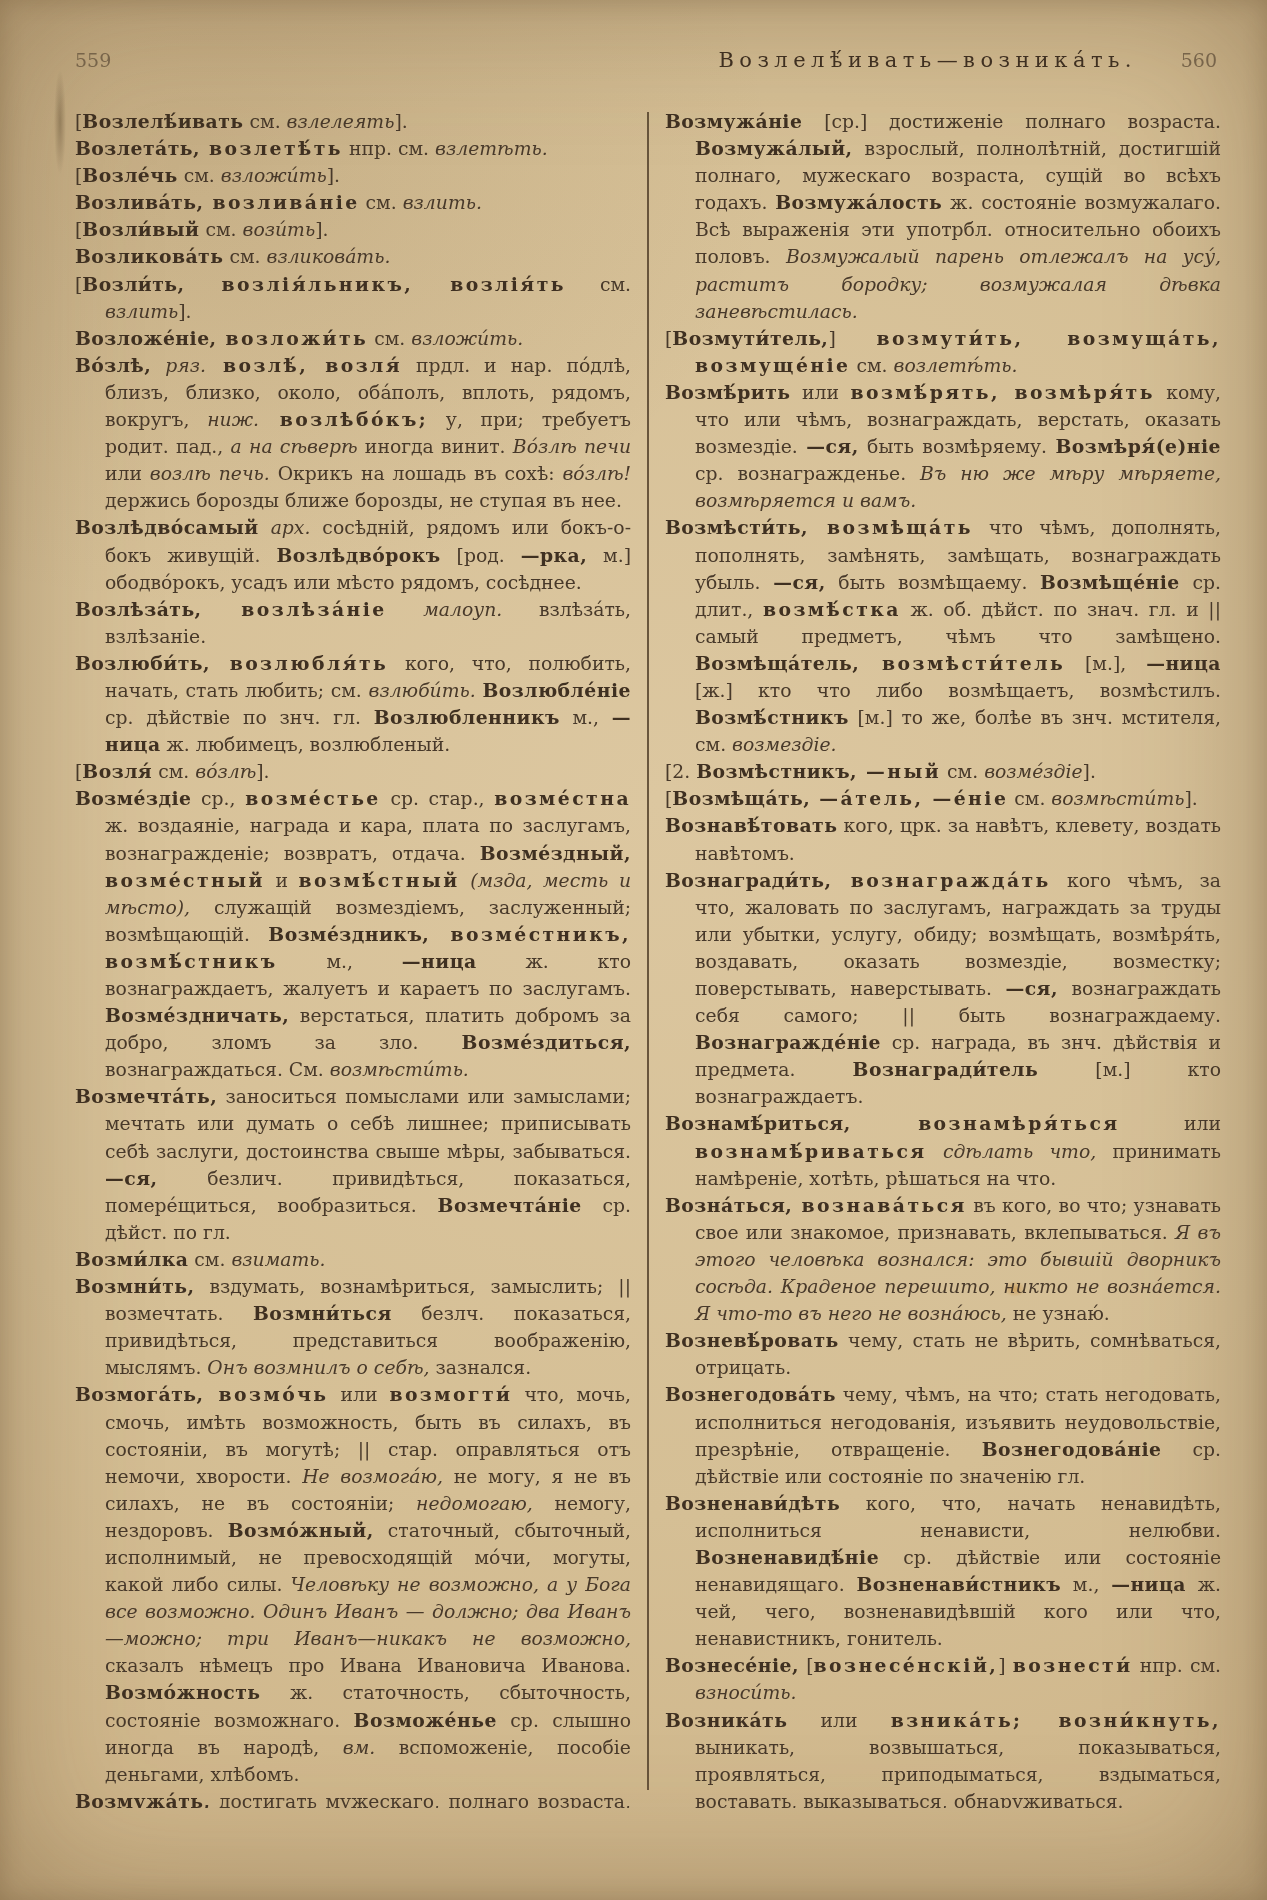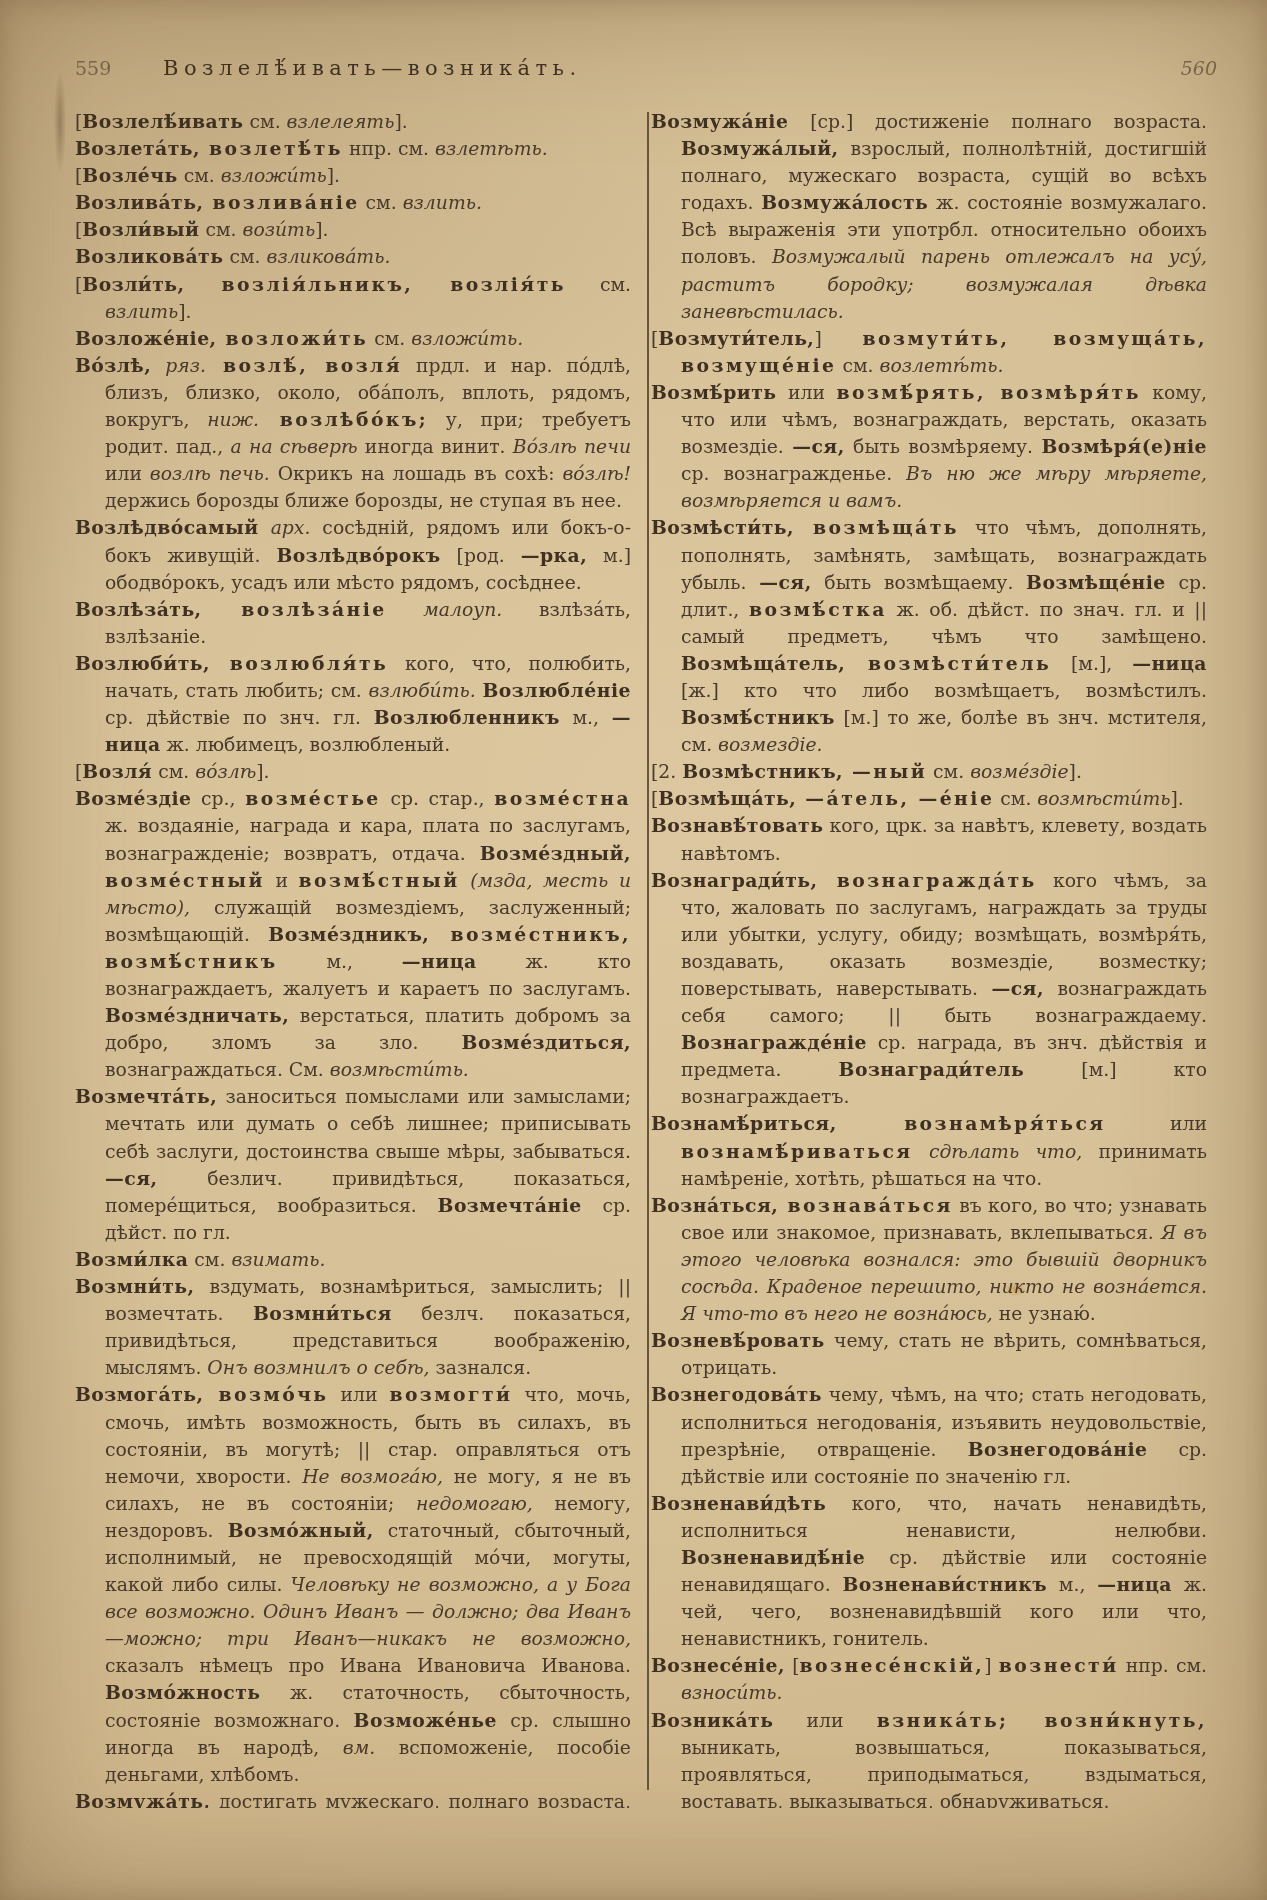--- a/index.html
+++ b/index.html
@@ -30,30 +30,30 @@
   }
   .page-header {
     position: absolute; left: 75px; top: 48px; width: 1142px;
     display: flex; align-items: baseline;
   }
   .page-number {
     font-size: 19px; color: var(--faded, #72604675);
     color: var(--faded, #72604695);
     width: 80px;
   }
-  .page-number.right { text-align: right; font-style: italic; }
+  .page-number.right { text-align: right; }
   .header-title {
-    flex: 1; text-align: left;
+    flex: 1; text-align: right;
     font-size: 21px; letter-spacing: .26em;
     color: var(--ink-strong, #3f3021);
-    font-weight: normal; margin: 8px;
+    font-weight: normal; margin: 0;
   }
   .columns {
     position: absolute; left: 75px; top: 108px; width: 1146px; height: 1700px;
-    display: flex; gap: 20px; overflow: hidden;
+    display: flex; gap: 34px; overflow: hidden;
   }
   .column {
     width: 556px;
     font-size: 18.8px; line-height: 27.1px;
     text-align: justify;
     text-justify: inter-word;
   }
   .column-divider {
     position: absolute; left: 647px; top: 112px; width: 2px; height: 1678px;
     background: var(--rule, #55422c);

